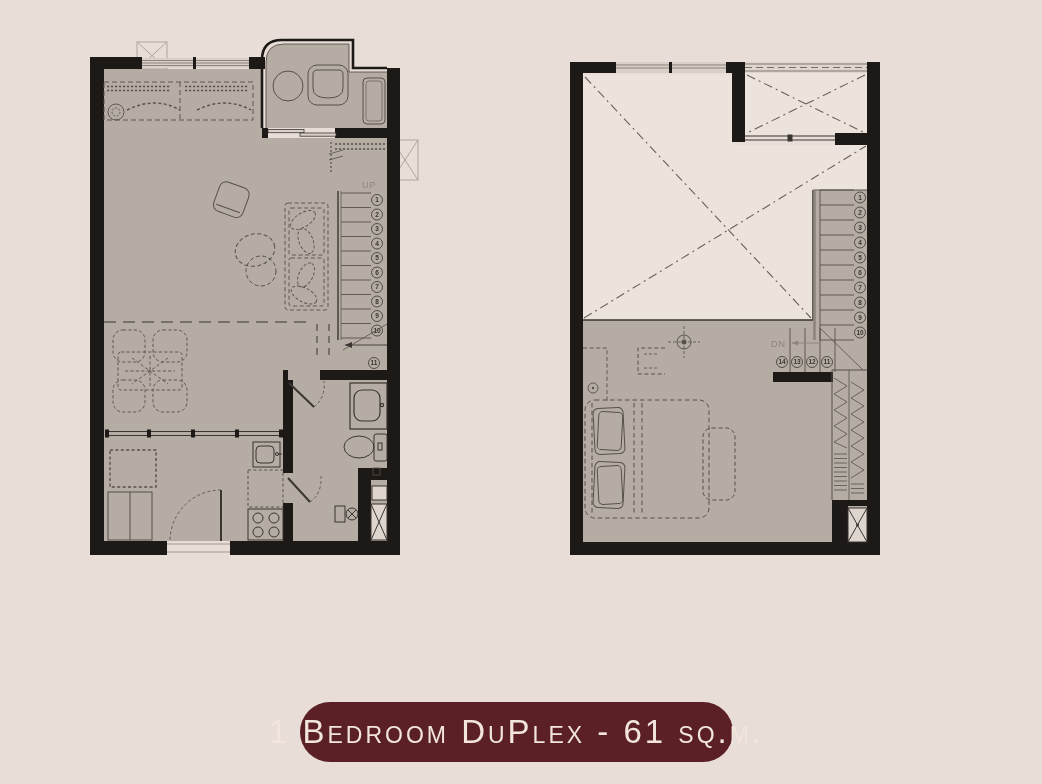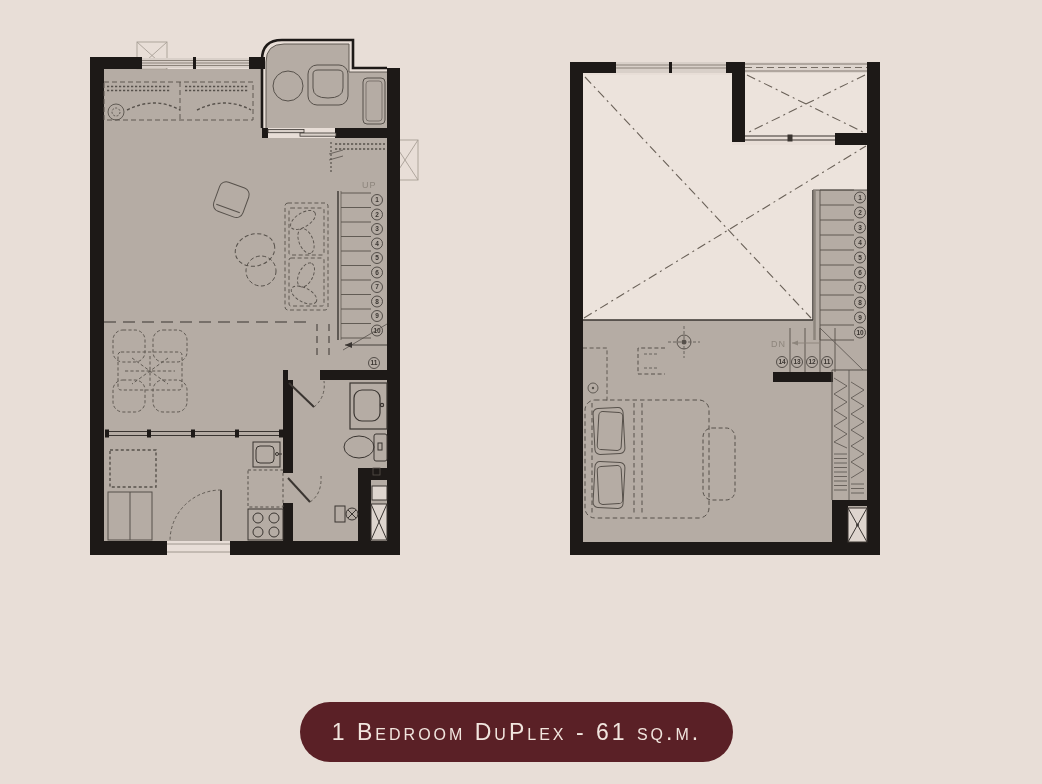--- a/index.html
+++ b/index.html
@@ -15,21 +15,21 @@
   #plan-left{left:85px;top:28px;}
   #plan-right{left:558px;top:50px;}
   .badge{
     position:absolute;left:300px;top:702px;width:433px;height:60px;
     background:#5a2026;border-radius:31px;
     display:flex;align-items:center;justify-content:center;
   }
   .badge span{
     color:#f1e5de;
     font-variant:small-caps;
-    font-size:23px;letter-spacing:3px;font-weight:500;
+    font-size:33px;letter-spacing:3px;font-weight:500;
     white-space:nowrap;
   }
   .stairnum{font-size:6.5px;fill:#3a3531;font-weight:bold;}
   .dirlabel{font-size:9px;fill:#8d857c;letter-spacing:1px;}
 </style>
 </head>
 <body>
 
 <div class="stage">
 

